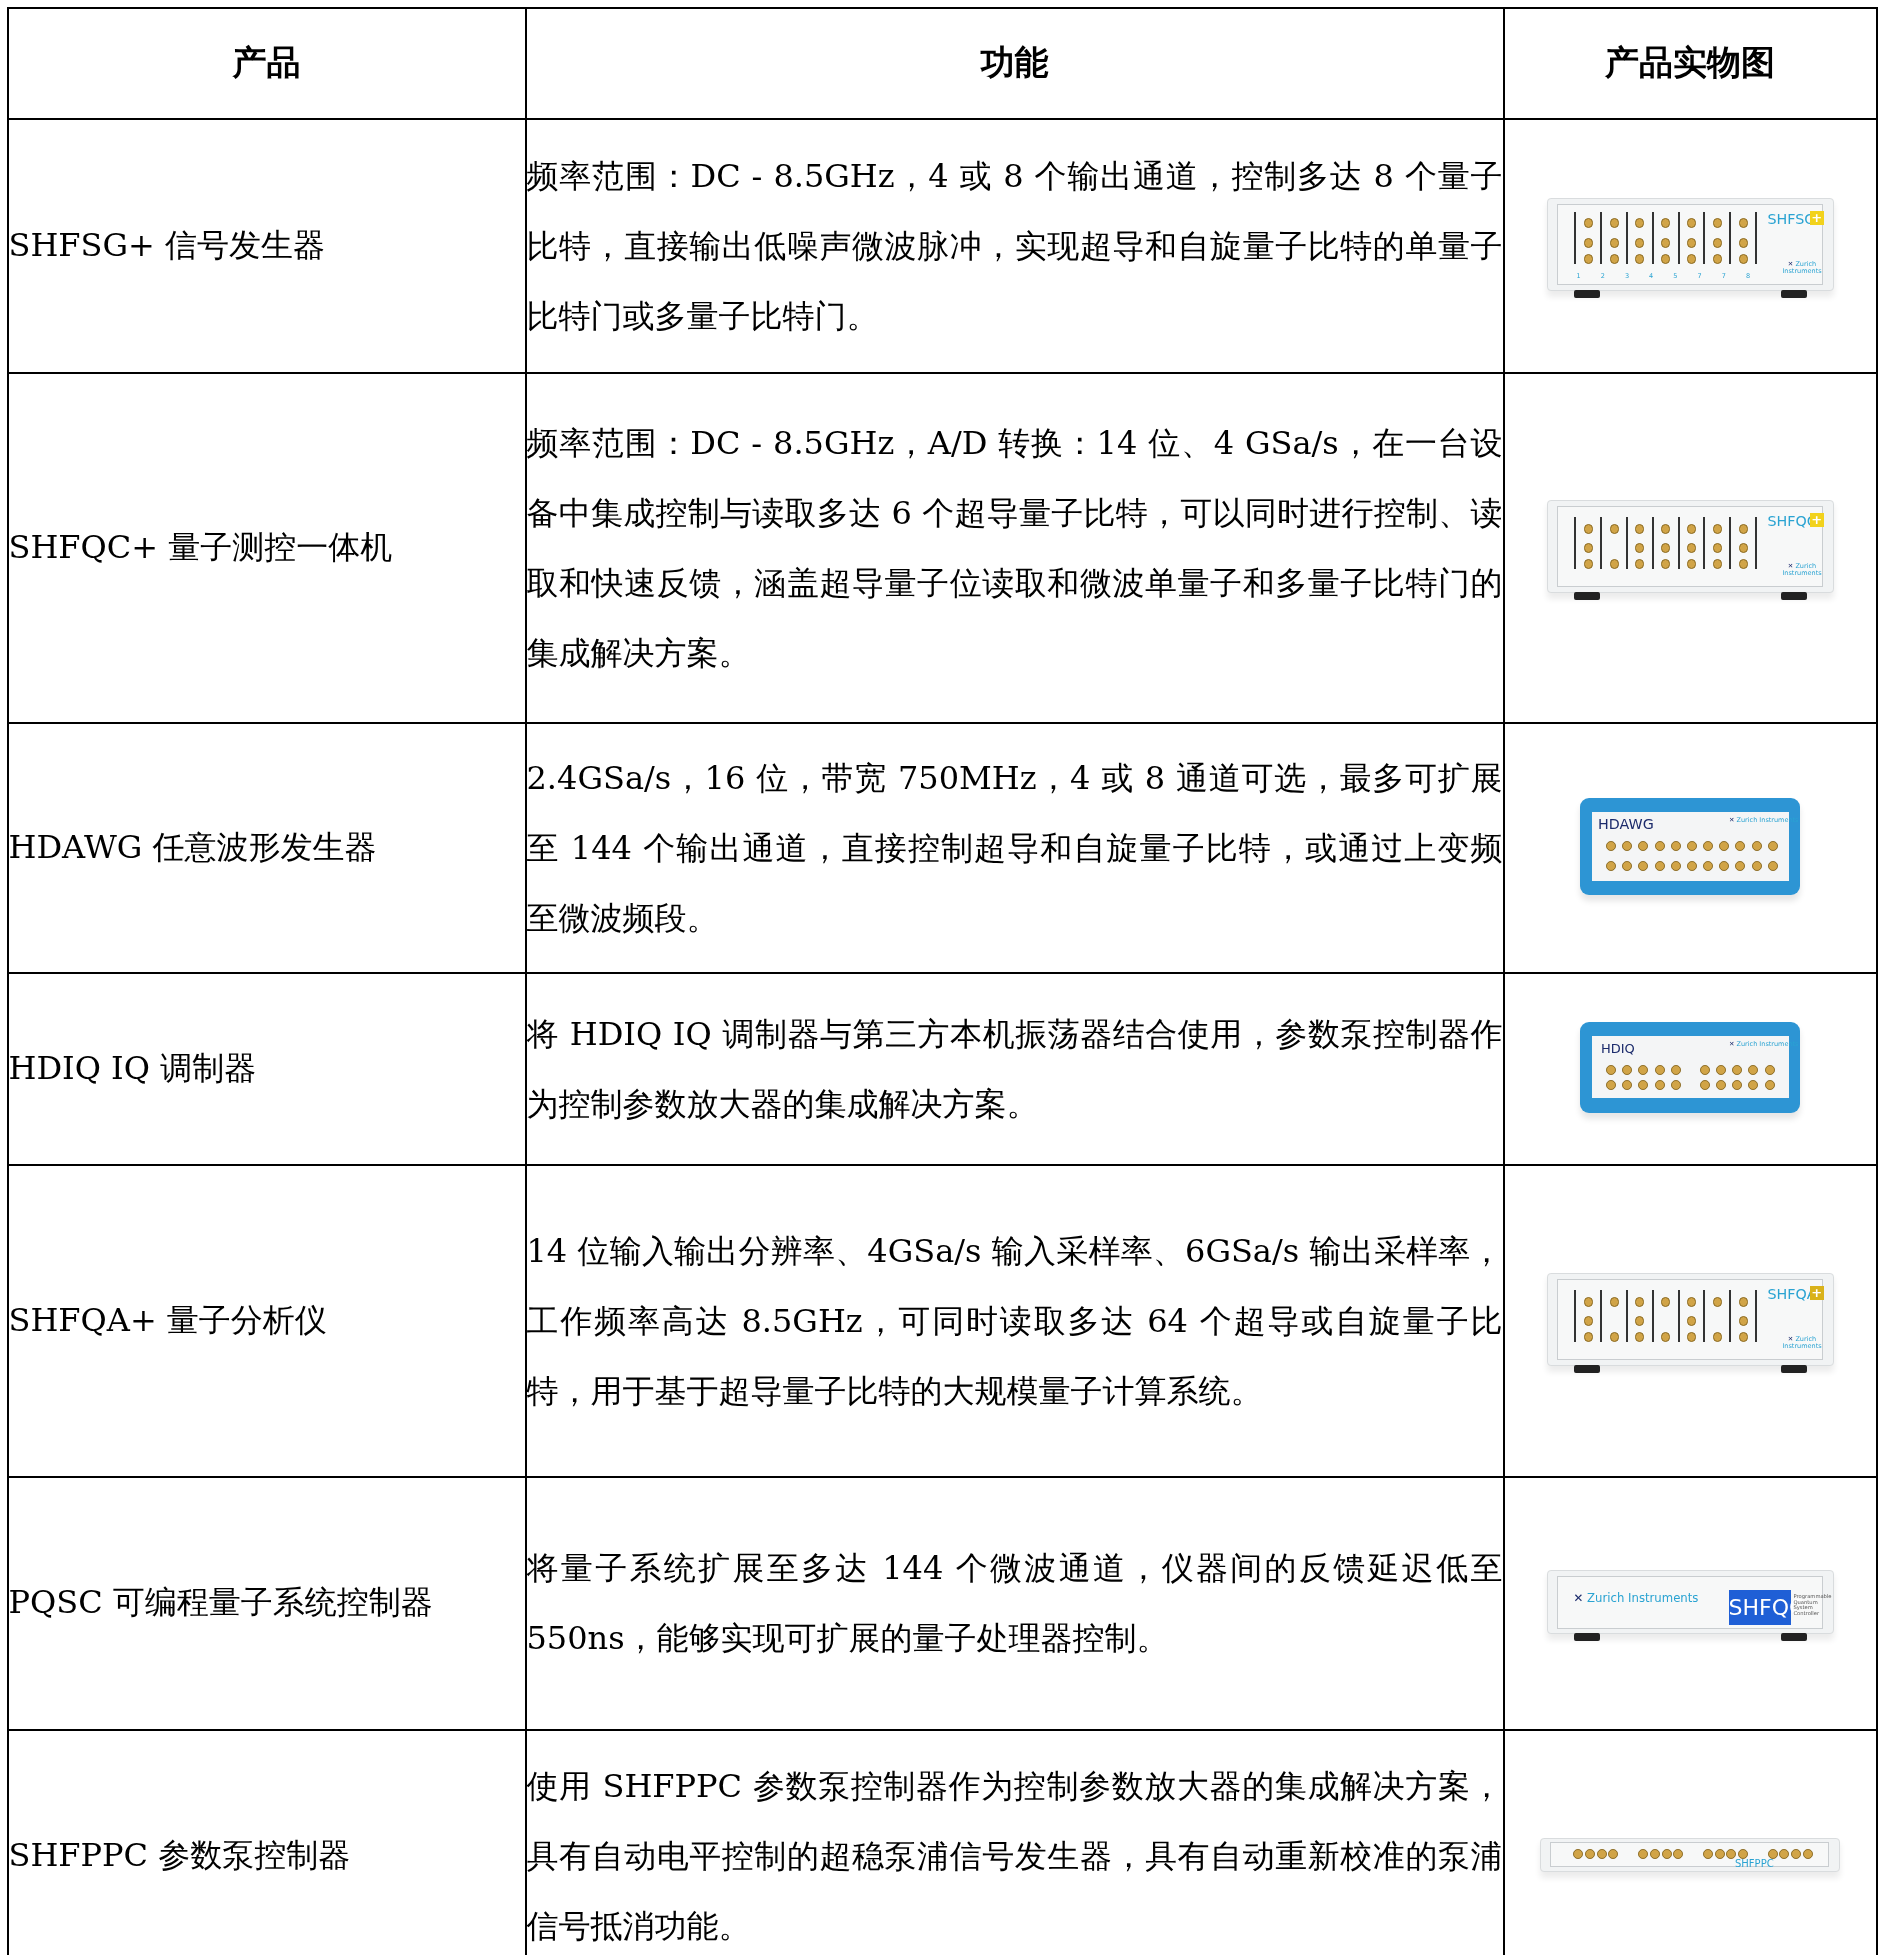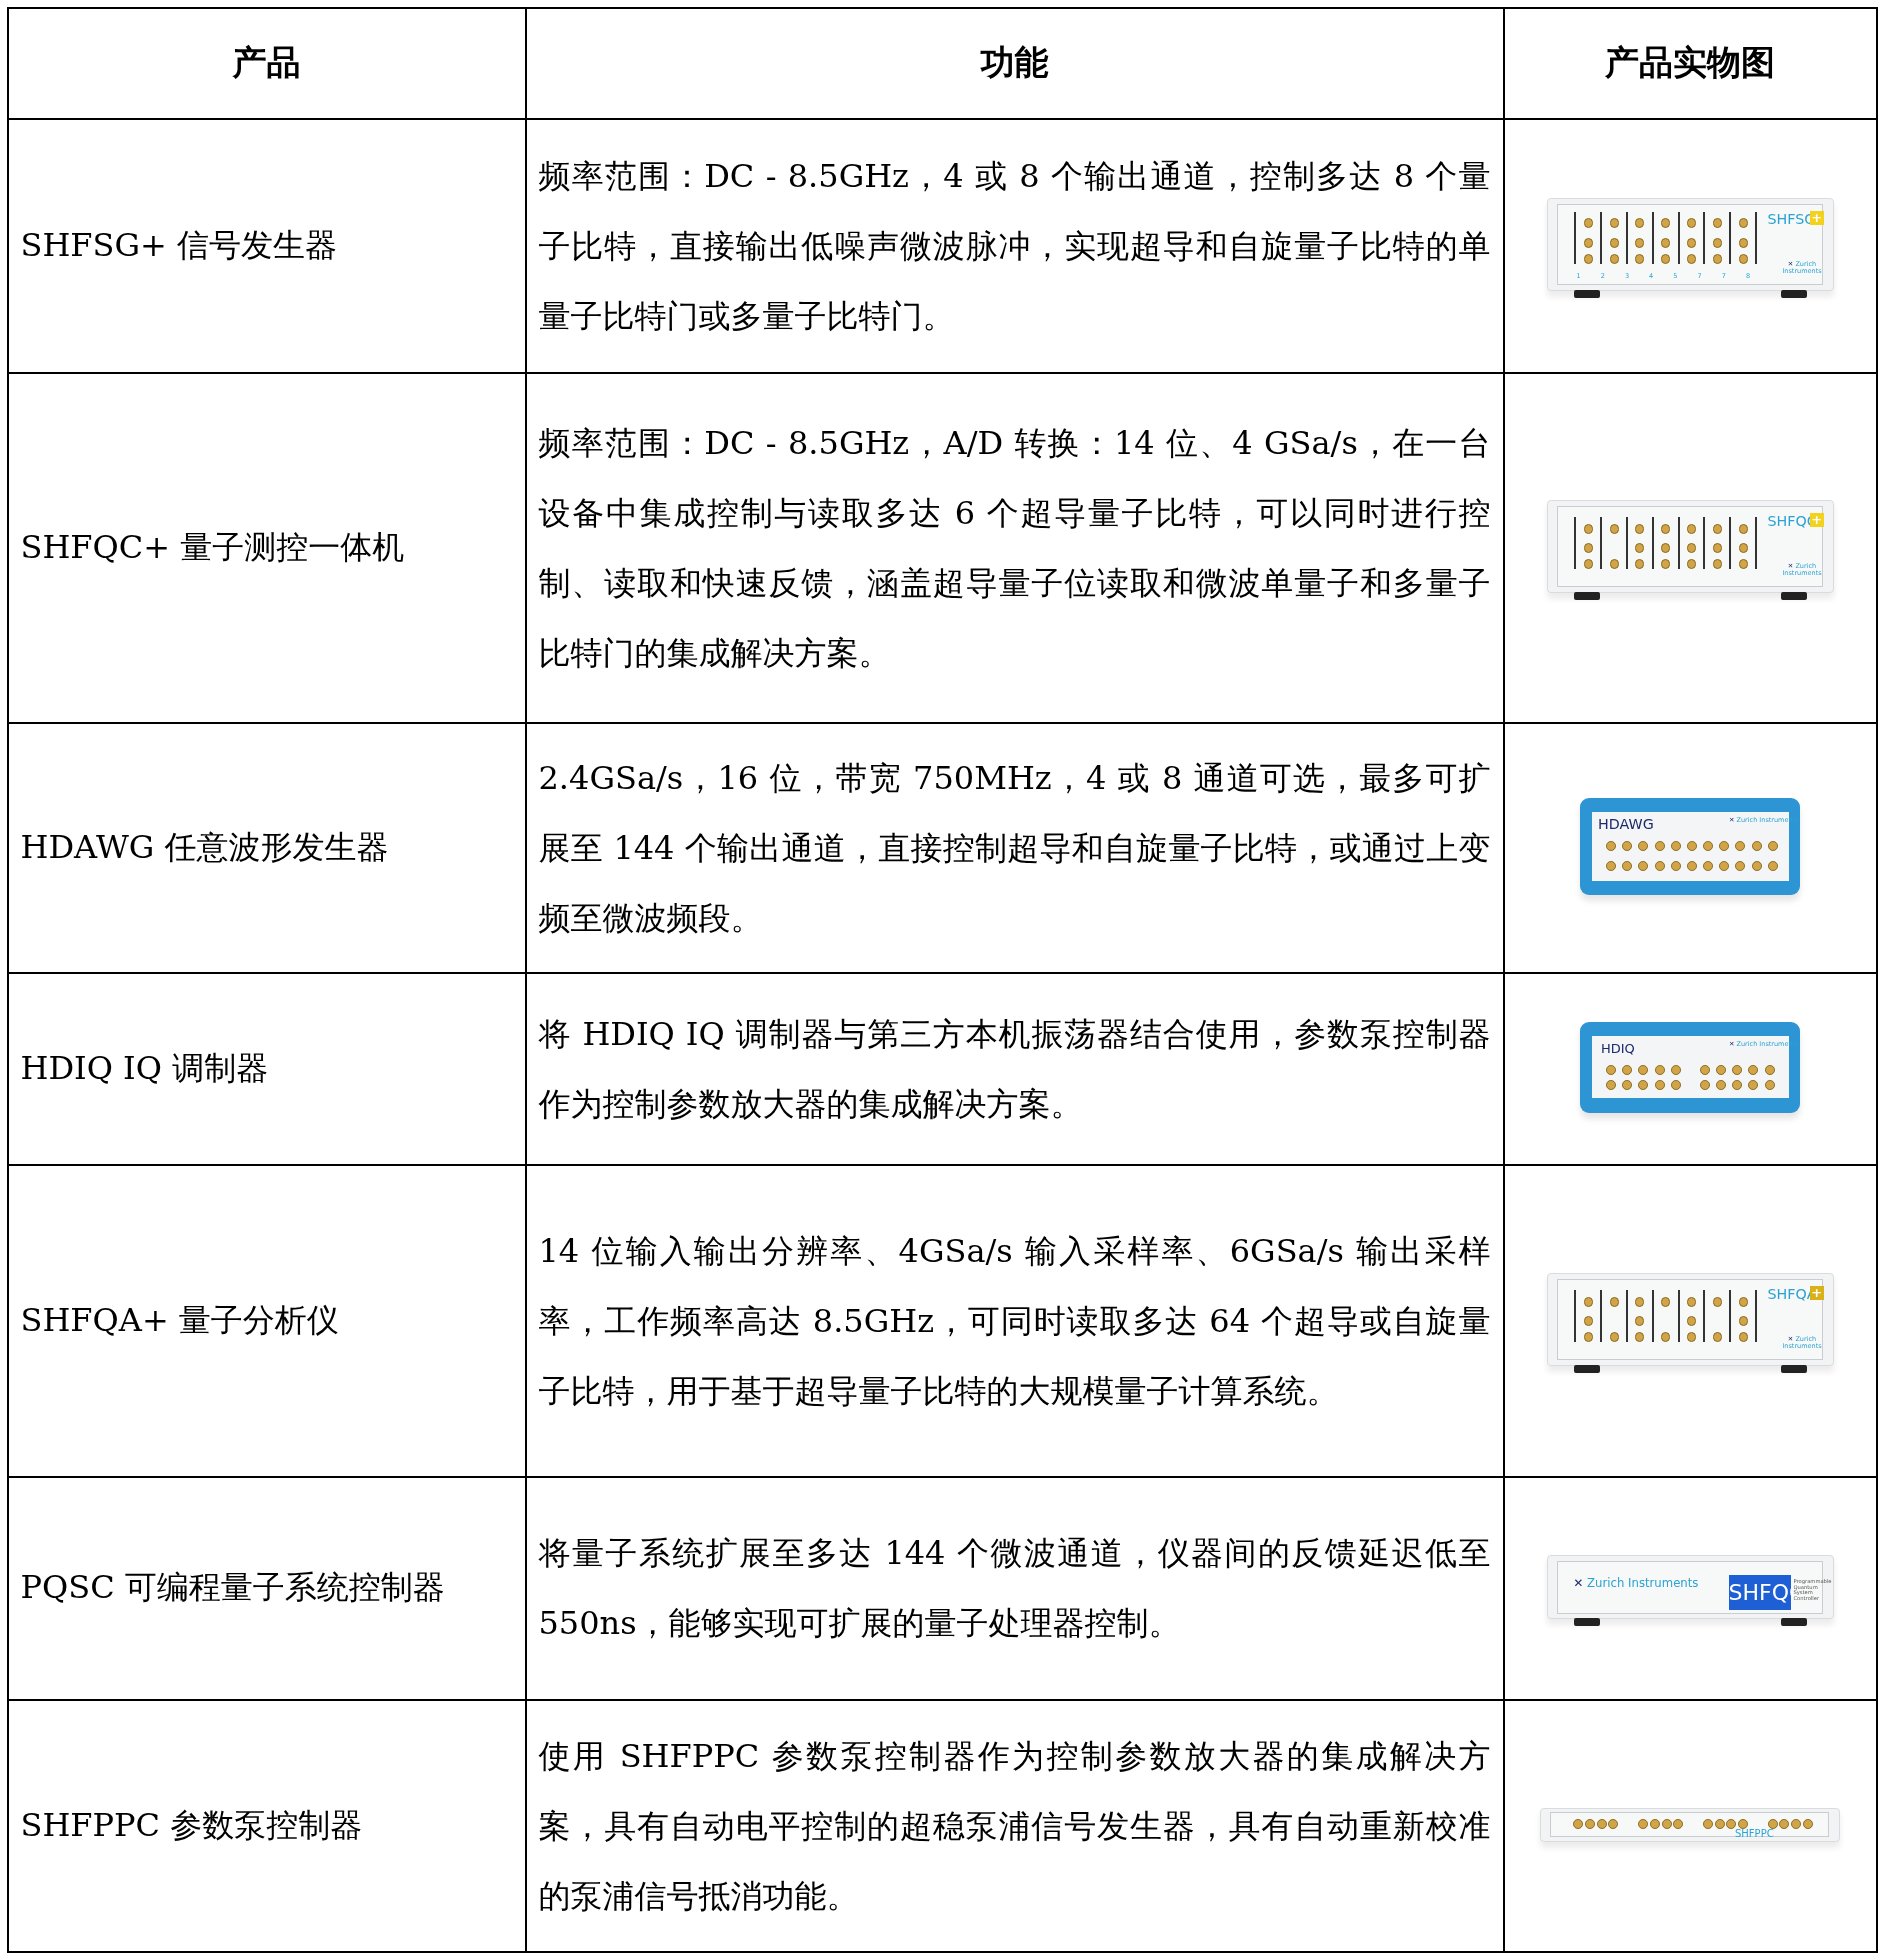--- a/index.html
+++ b/index.html
@@ -1,20 +1,20 @@
 <!DOCTYPE html>
 <html style="font-size:10.4px"><head>
 <meta charset="utf-8">
 <style>
   html, body { margin:0; padding:0; background:#ffffff; }
   body { width:1882px; height:1955px; position:relative; overflow:hidden;
          font-family:"DejaVu Serif","Liberation Serif",serif; color:#000; }
   table.prod { position:absolute; left:6.5px; top:6.5px; width:1869px;
                border-collapse:collapse; table-layout:fixed; }
-  table.prod td, table.prod th { border:2.6px solid #000; padding:12px; vertical-align:middle; }
+  table.prod td, table.prod th { border:2.6px solid #000; padding:0; vertical-align:middle; }
   th { font-weight:bold; font-size:34px; text-align:center; font-family:"DejaVu Sans","Liberation Sans",sans-serif; }
   td.name { font-size:32px; padding-left:23px; white-space:nowrap; }
   td.desc { font-size:32px; line-height:70px; padding:0 23px 0 24.6px; text-align:justify; }
   td.pic { text-align:center; }
   col.c1 { width:518px; } col.c2 { width:978px; } col.c3 { width:373px; }
 
   
   .dev { display:inline-block; position:relative; }
   .rack { background:#f1f3f4; border:1.9px solid #d9dcde; border-radius:3.9px; box-shadow:0 5.2px 6.5px rgba(0,0,0,.08); }
   .rack .panel { position:absolute; background:#f7f8f8; border:1.3px solid #c9cdd0; }
@@ -163,21 +163,21 @@
         <div class="port" style="left:165px;top:23px"></div><div class="port" style="left:165px;top:58px"></div>
         <div class="port" style="left:191px;top:23px"></div><div class="port" style="left:191px;top:42px"></div><div class="port" style="left:191px;top:58px"></div>
         <div class="brand" style="left:220px;top:11.7px;font-size:14.3px;">SHFQA</div>
         <div class="plus" style="left:262px;top:11.7px;width:14.3px;height:14.3px;font-size:13px;line-height:14.3px;background:#d9b21a;">+</div>
         <div class="zi" style="left:224px;top:62px;font-size:6.5px;"><span class="x">✕</span> <span>Zurich Instruments</span></div>
         <div class="foot" style="left:26px"></div><div class="foot" style="right:26px"></div>
       </div>
     </td>
   </tr>
 
-  <tr style="height:223px">
+  <tr style="height:253px">
     <td class="name">PQSC 可编程量子系统控制器</td>
     <td class="desc">将量子系统扩展至多达 144 个微波通道，仪器间的反馈延迟低至 550ns，能够实现可扩展的量子处理器控制。</td>
     <td class="pic">
       <div class="dev rack" style="width:285px;height:62px;">
         <div class="panel" style="left:9px;top:5.2px;width:264px;height:51px;"></div>
         <div class="zi" style="left:26px;top:21px;font-size:11.7px;"><span class="x">✕</span> <span>Zurich Instruments</span></div>
         <div style="position:absolute;left:181px;top:19.4px;width:62px;height:35px;background:#1f5fd6;color:#fff;font-family:'DejaVu Sans',sans-serif;font-size:22px;line-height:35px;text-align:center;">SHFQC</div>
         <div class="lbl" style="left:246px;top:23px;width:36px;font-size:5.2px;line-height:1.1;text-align:left;">Programmable Quantum System Controller</div>
         <div class="foot" style="left:26px"></div><div class="foot" style="right:26px"></div>
       </div>

